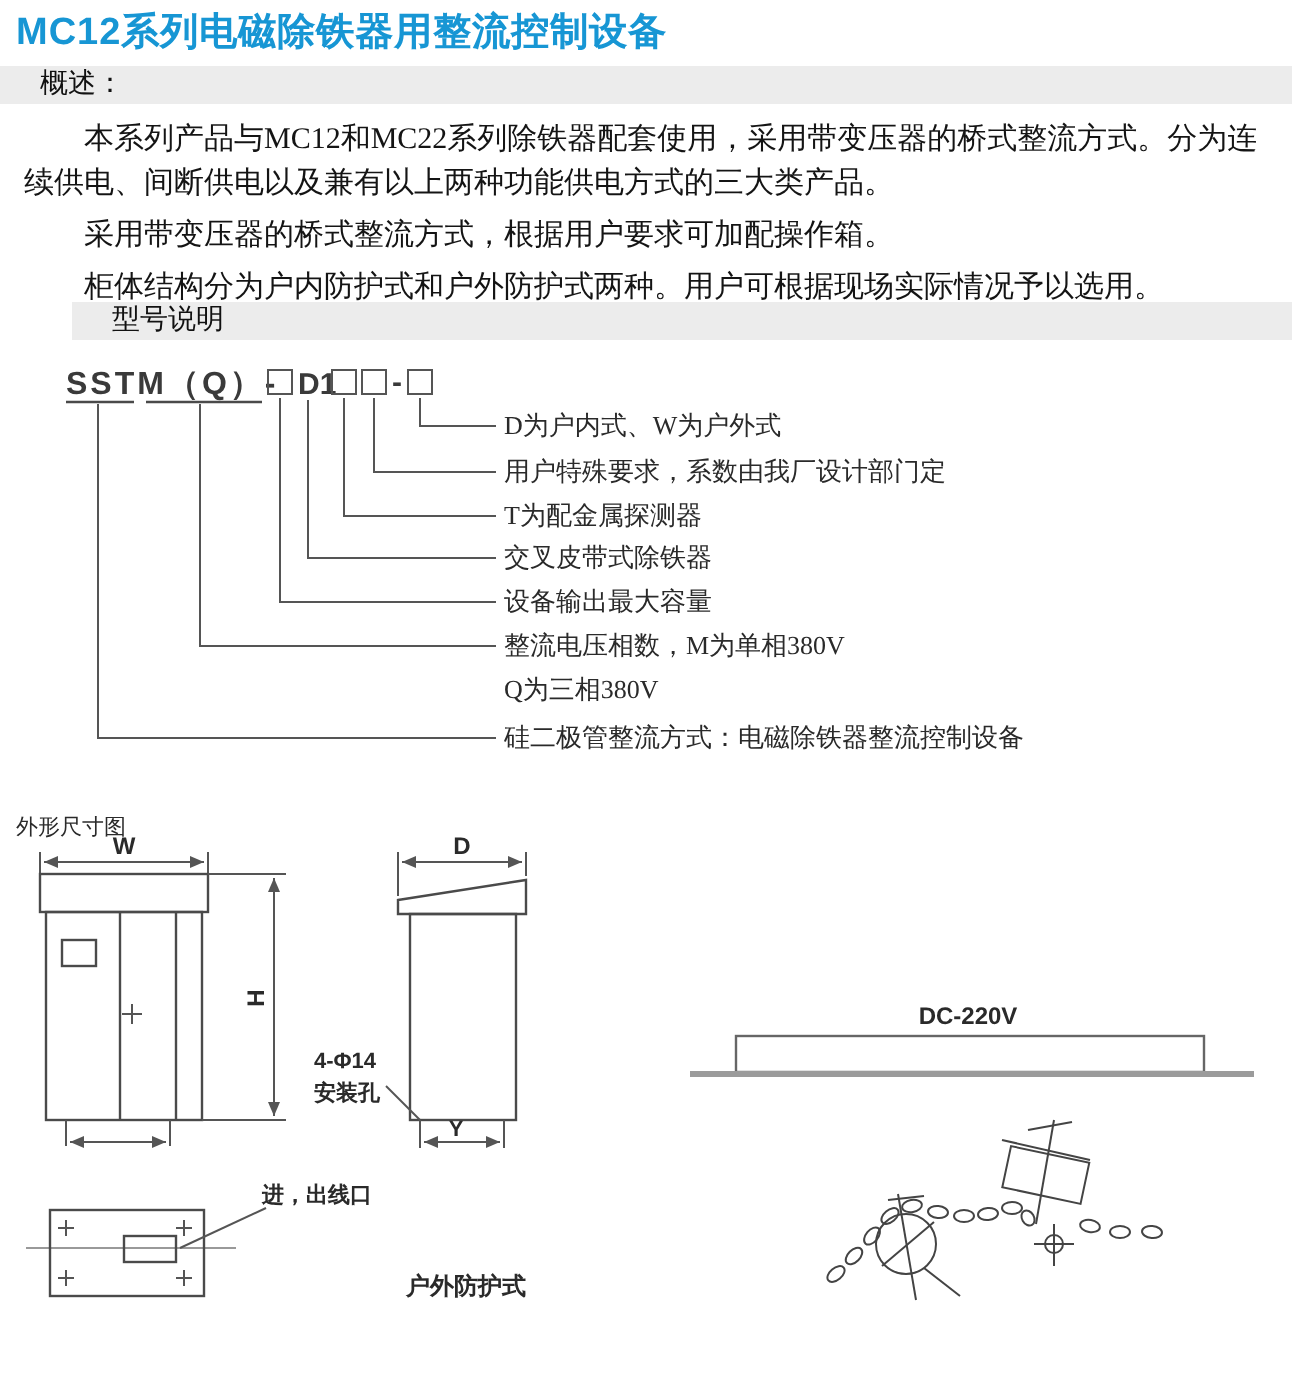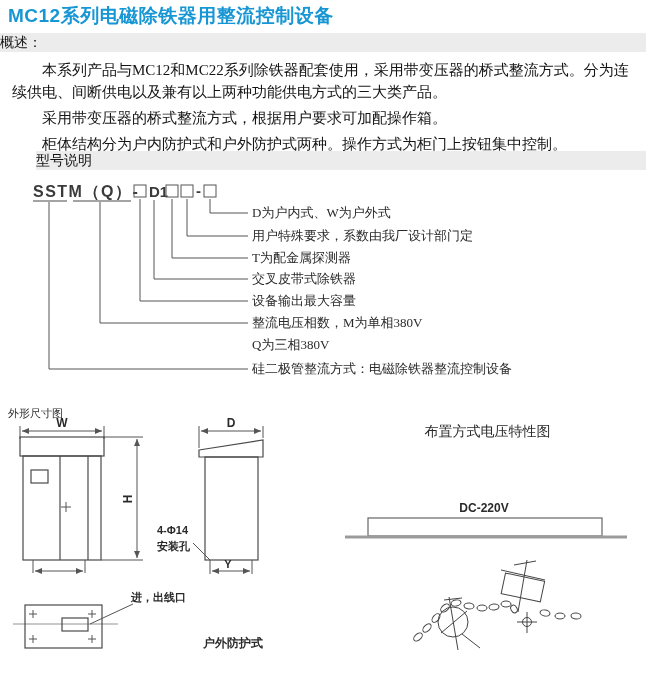--- a/index.html
+++ b/index.html
@@ -2,21 +2,21 @@
 <html><head>
 <meta charset="utf-8">
 <style>
   html,body{margin:0;padding:0;background:#fff;}
   .page{position:relative;width:646px;height:691px;background:#ffffff;overflow:hidden;
         font-family:"Liberation Sans",sans-serif;}
   .title{position:absolute;left:8px;top:3px;font-size:19px;font-weight:bold;
          letter-spacing:.5px;color:#1796d4;white-space:nowrap;}
   .bar{position:absolute;left:0;width:646px;height:19px;background:#ececec;
        font-family:"Liberation Serif",serif;font-size:14px;line-height:19px;color:#111;
-       padding-left:0;box-sizing:border-box;}
+       padding-left:20px;box-sizing:border-box;}
   .bar-overview{top:33px;}
   .bar-model{top:151px;margin-left:36px;}
   .paras{position:absolute;left:8px;top:55px;width:631px;
          font-family:"Liberation Serif",serif;font-size:15px;line-height:22px;color:#141414;}
   .paras p{margin:4px;text-indent:2em;}
   .svg-abs{position:absolute;left:0;}
   .model-svg{top:173px;}
   .draw-svg{top:400px;}
   .sub-heading{position:absolute;font-size:11px;color:#2a2a2a;}
   .outline-heading{left:8px;top:406px;}
@@ -37,21 +37,21 @@
 
   <div class="title">MC12系列电磁除铁器用整流控制设备</div>
 
   <div class="bar bar-overview">
     <span>概述：</span>
   </div>
 
   <div class="paras">
     <p>本系列产品与MC12和MC22系列除铁器配套使用，采用带变压器的桥式整流方式。分为连续供电、间断供电以及兼有以上两种功能供电方式的三大类产品。</p>
     <p>采用带变压器的桥式整流方式，根据用户要求可加配操作箱。</p>
-    <p>柜体结构分为户内防护式和户外防护式两种。操作方式为柜门上按钮集中控制。</p>
+    <p>柜体结构分为户内防护式和户外防护式两种。用户可根据现场实际情况予以选用。</p>
   </div>
 
   <div class="bar bar-model">
     <span>型号说明</span>
   </div>
 
   <svg class="svg-abs model-svg" width="646" height="212" viewBox="0 0 646 212">
     <g>
       <text class="code-txt" x="33" y="24" font-size="16" letter-spacing="1.5">SSTM（Q）-</text>
       <rect class="ln" x="134" y="12" width="12" height="12"></rect>
@@ -78,21 +78,20 @@
       <text class="lbl" x="252" y="89">T为配金属探测器</text>
       <text class="lbl" x="252" y="110">交叉皮带式除铁器</text>
       <text class="lbl" x="252" y="132">设备输出最大容量</text>
       <text class="lbl" x="252" y="154">整流电压相数，M为单相380V</text>
       <text class="lbl" x="252" y="176">Q为三相380V</text>
       <text class="lbl" x="252" y="200">硅二极管整流方式：电磁除铁器整流控制设备</text>
     </g>
   </svg>
 
   <div class="sub-heading outline-heading">外形尺寸图</div>
-  <div class="sub-heading layout-heading">布置方式电压特性图</div>
 
   <svg class="svg-abs draw-svg" width="646" height="291" viewBox="0 0 291">
     <defs>
       <marker id="m-end" orient="auto" markerWidth="9" markerHeight="8" refX="7" refY="3">
         <path d="M0,0 L7,3 L0,6 z" fill="#555"></path>
       </marker>
       <marker id="m-start" orient="auto" markerWidth="9" markerHeight="8" refX="0" refY="3">
         <path d="M7,0 L0,3 L7,6 z" fill="#555"></path>
       </marker>
     </defs>

